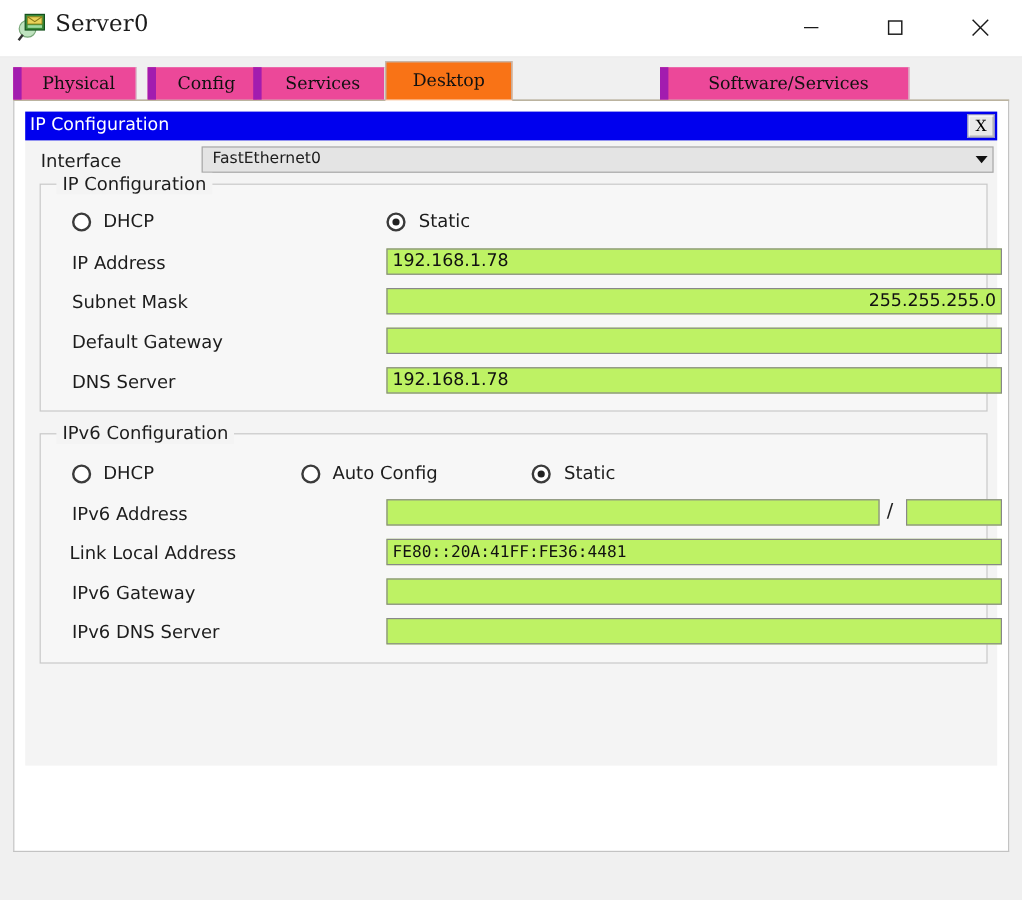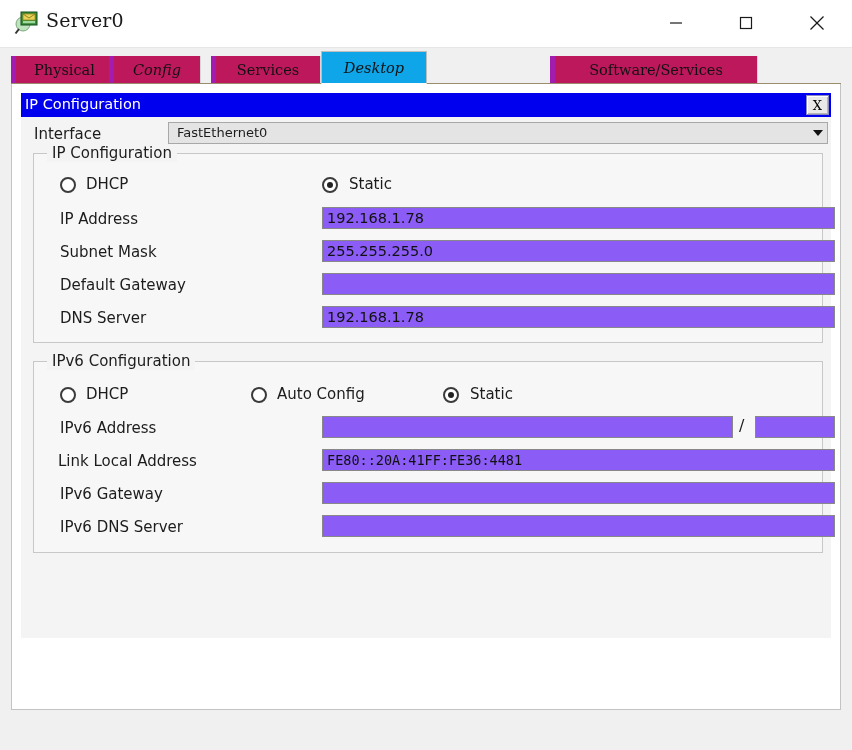--- a/index.html
+++ b/index.html
@@ -72,32 +72,31 @@
     position: absolute;
     top: 0;
     height: 27px;
     box-sizing: border-box;
     font-family: "DejaVu Serif", serif;
     font-size: 14.5px;
     color: #111;
     display: flex;
     align-items: center;
     justify-content: center;
-    background: #be185d;
-    border-left: 5px solid #a21caf;
+    background: #ec4899;
+    border-left: 7px solid #a21caf;
     border-right: 1px solid #d6d6d6;
   }
   .tab.active {
     top: -5px;
     height: 33px;
-    background: #0ea5e9;
+    background: #f97316;
     border: 1px solid #bdbdbd;
     border-bottom: 1px solid #ffffff;
     z-index: 3;
-    font-style: italic;
   }
 
   
   #desktop-panel {
     position: absolute;
     left: 11px; top: 84px;
     width: 830px;
     height: 626px;
     background: #ffffff;
     border: 1px solid #c3c3c3;
@@ -194,21 +193,21 @@
 
   
   .field-label {
     position: absolute;
     font-size: 15px;
     color: #1c1c1c;
     white-space: nowrap;
   }
   .textfield {
     position: absolute;
-    background: #8b5cf6;
+    background: #bef264;
     border: 1px solid #888888;
     box-sizing: border-box;
     height: 22px;
     font-size: 14.5px;
     color: #111;
     padding: 1px 4px;
     line-height: 19px;
     white-space: nowrap;
     overflow: hidden;
   }
@@ -299,21 +298,21 @@
     <span class="winbtn" id="btn-close">
       <svg width="18" height="18" viewBox="0 0 18 18">
         <line x1="2.5" y1="2.5" x2="15.5" y2="15.5" stroke="#1a1a1a" stroke-width="1.2"></line>
         <line x1="15.5" y1="2.5" x2="2.5" y2="15.5" stroke="#1a1a1a" stroke-width="1.2"></line>
       </svg>
     </span>
   </div>
 
   <div id="tabstrip">
     <div class="tab" style="left:0px;   width:103px;">Physical</div>
-    <div class="tab" style="left:98px; width:92px;font-style:italic;">Config</div>
+    <div class="tab" style="left:112px; width:92px;">Config</div>
     <div class="tab" style="left:200px; width:110px;">Services</div>
     <div class="tab active" style="left:310px; width:106px;">Desktop</div>
     <div class="tab" style="left:539px; width:208px;">Software/Services</div>
   </div>
 
   <div id="desktop-panel">
 
     <div id="ipconf-window">
 
       <div id="ipconf-titlebar">
@@ -333,21 +332,21 @@
         <span class="radio" style="left:26px;  top:23px;"></span>
         <span class="radio-label" style="left:52px;  top:21px;">DHCP</span>
 
         <span class="radio checked" style="left:288px; top:23px;"></span>
         <span class="radio-label" style="left:315px; top:21px;">Static</span>
 
         <span class="field-label" style="left:26px; top:56px;">IP Address</span>
         <div class="textfield" style="left:288px; top:53px; width:513px;">192.168.1.78</div>
 
         <span class="field-label" style="left:26px; top:89px;">Subnet Mask</span>
-        <div class="textfield" style="left:288px; top:86px; width:513px;">255.255.255.0</div>
+        <div class="textfield" style="left:288px; top:86px; width:513px;text-align:right;">255.255.255.0</div>
 
         <span class="field-label" style="left:26px; top:122px;">Default Gateway</span>
         <div class="textfield" style="left:288px; top:119px; width:513px;"></div>
 
         <span class="field-label" style="left:26px; top:155px;">DNS Server</span>
         <div class="textfield" style="left:288px; top:152px; width:513px;">192.168.1.78</div>
       </div>
 
       <div class="groupbox" id="group-ipv6">
         <span class="group-title">IPv6 Configuration</span>

